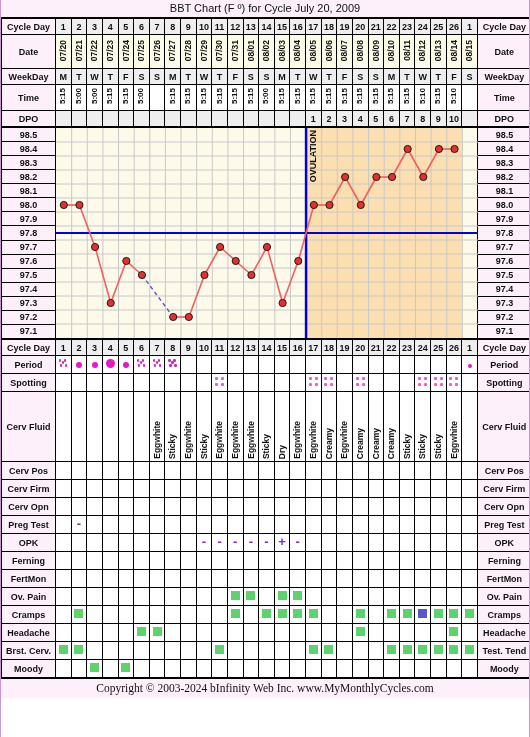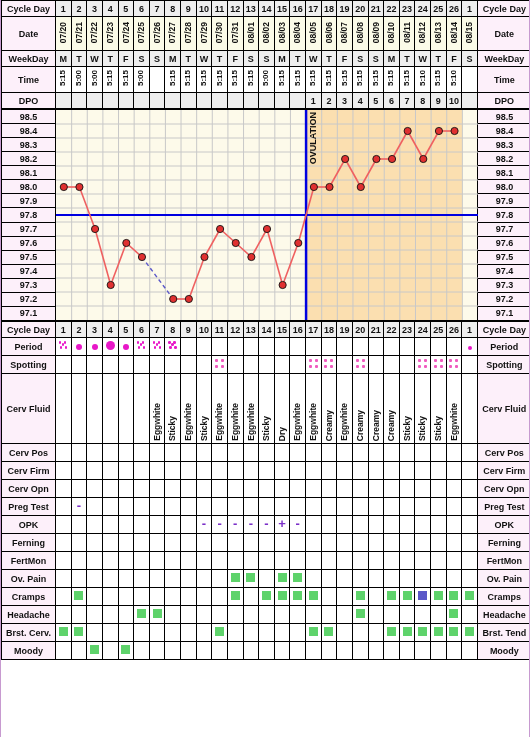--- a/index.html
+++ b/index.html
@@ -99,20 +99,21 @@
     padding: 3px 0 4px 0;
     border-top:1px solid #000;
   }
   .outerborder { border-left:1px solid #c79ad0; border-right:1px solid #c79ad0; }
 </style>
 </head>
 <body>
 
 <div id="page" class="outerborder">
 
+  <div class="title">BBT Chart (F º) for Cycle July 20, 2009</div>
 
   <table class="grid" id="topTable">
     <tbody>
       <tr id="rowCycleDayTop">
           <td class="sidelbl" style="width: 54px;">Cycle Day</td>
           <td class="hdrcell" style="width: 15.6296px; height: 16px;">1</td>
           <td class="hdrcell" style="width: 15.6296px; height: 16px;">2</td>
           <td class="hdrcell" style="width: 15.6296px; height: 16px;">3</td>
           <td class="hdrcell" style="width: 15.6296px; height: 16px;">4</td>
           <td class="hdrcell" style="width: 15.6296px; height: 16px;">5</td>
@@ -895,21 +896,21 @@
           <td style="width: 15.6296px; height: 18px;"><span class="sq-green"></span></td>
           <td style="width: 15.6296px; height: 18px;"></td>
           <td style="width: 15.6296px; height: 18px;"></td>
           <td style="width: 15.6296px; height: 18px;"></td>
           <td style="width: 15.6296px; height: 18px;"><span class="sq-green"></span></td>
           <td style="width: 15.6296px; height: 18px;"><span class="sq-green"></span></td>
           <td style="width: 15.6296px; height: 18px;"><span class="sq-green"></span></td>
           <td style="width: 15.6296px; height: 18px;"><span class="sq-green"></span></td>
           <td style="width: 15.6296px; height: 18px;"><span class="sq-green"></span></td>
           <td style="width: 15.6296px; height: 18px;"><span class="sq-green"></span></td>
-          <td class="sidelbl" style="width: 54px;">Brst. Tend</td>
+          <td class="sidelbl" style="width: 54px;">Test. Tend</td>
         </tr>
         <tr>
           <td class="sidelbl" style="width: 54px;">Moody</td>
           <td style="width: 15.6296px; height: 18px;"></td>
           <td style="width: 15.6296px; height: 18px;"></td>
           <td style="width: 15.6296px; height: 18px;"><span class="sq-green"></span></td>
           <td style="width: 15.6296px; height: 18px;"></td>
           <td style="width: 15.6296px; height: 18px;"><span class="sq-green"></span></td>
           <td style="width: 15.6296px; height: 18px;"></td>
           <td style="width: 15.6296px; height: 18px;"></td>
@@ -931,13 +932,14 @@
           <td style="width: 15.6296px; height: 18px;"></td>
           <td style="width: 15.6296px; height: 18px;"></td>
           <td style="width: 15.6296px; height: 18px;"></td>
           <td style="width: 15.6296px; height: 18px;"></td>
           <td style="width: 15.6296px; height: 18px;"></td>
           <td class="sidelbl" style="width: 54px;">Moody</td>
         </tr>
       </tbody>
   </table>
 
+  <div class="footer">Copyright © 2003-2024 bInfinity Web Inc.    www.MyMonthlyCycles.com</div>
 </div>
 
 </body></html>

